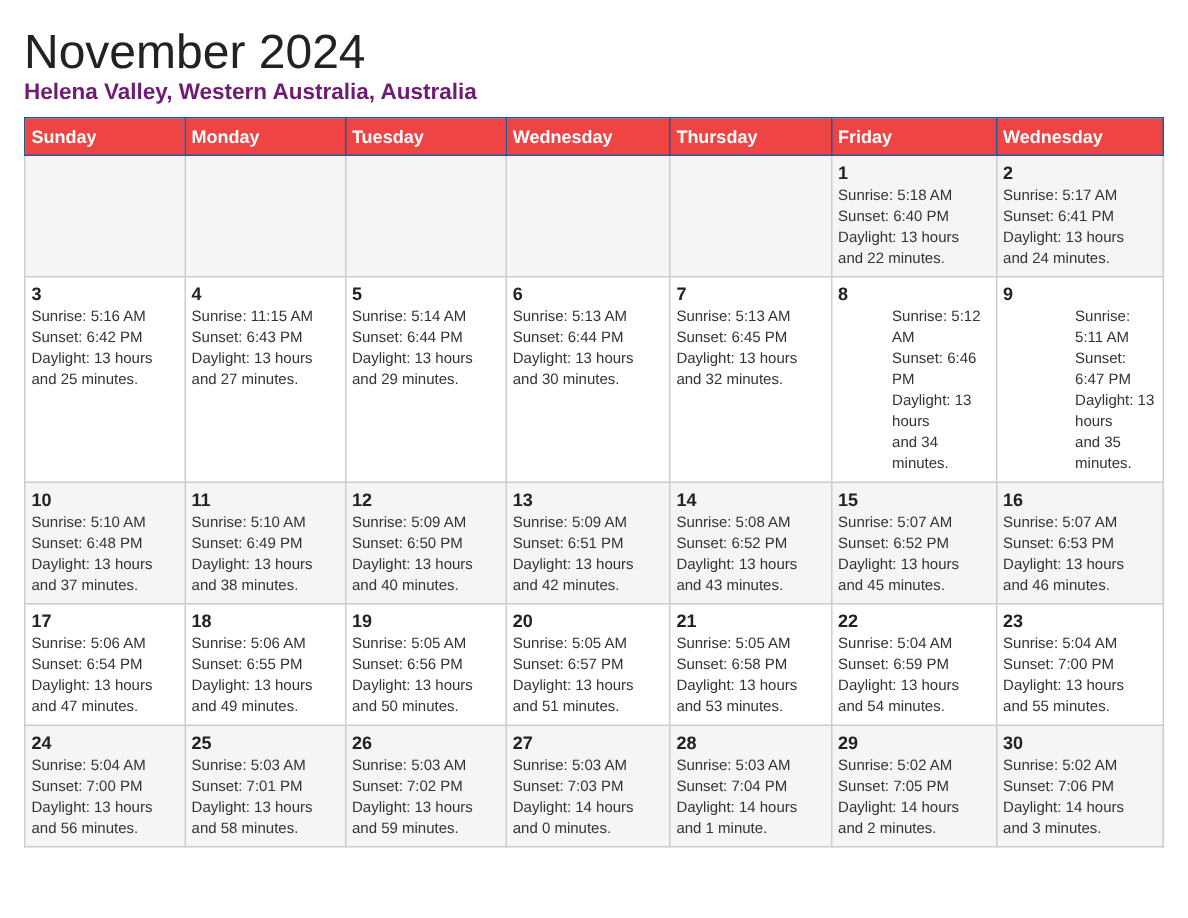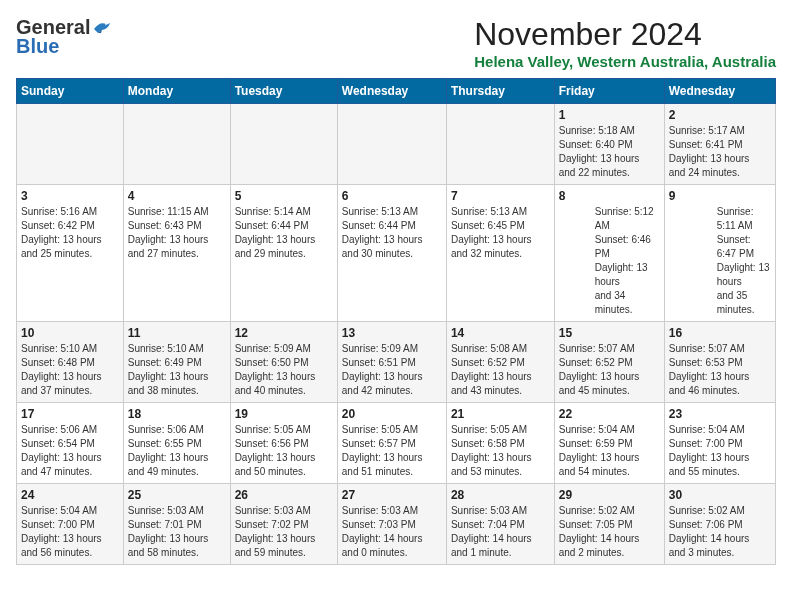--- a/index.html
+++ b/index.html
@@ -24,30 +24,30 @@
     .title-area {
       text-align: left;
     }
     .month-title {
       font-size: 32px;
       font-weight: normal;
       color: #222;
     }
     .location-title {
       font-size: 15px;
-      color: #15803d;
+      color: #701a75;
       font-weight: bold;
     }
     .calendar-table {
       width: 100%;
       border-collapse: collapse;
       font-size: 11px;
     }
     .calendar-table thead tr th {
-      background-color: #0369a1;
+      background-color: #ef4444;
       color: white;
       padding: 5px 4px;
       text-align: left;
       font-size: 12px;
       font-weight: bold;
       border: 1px solid #1e5a9a;
     }
     .calendar-table tbody tr td {
       border: 1px solid #ccc;
       vertical-align: top;
@@ -77,34 +77,20 @@
     .empty-cell {
       background: #f5f5f5 !important;
     }
     .row-even td { background: #ffffff; }
     .row-odd td { background: #f0f0f0; }
   </style>
 </head>
 <body>
 
 <div class="header-area">
-  <div class="logo">
-    <div style="display:flex; align-items:center; gap:2px;">
-      <div style="font-size:20px; font-weight:bold; color:#333;">
-        <span>General</span>
-      </div>
-      <svg width="22" height="18" viewBox="0 0 22 18">
-        <path d="M2 10 Q8 2 14 5 Q10 8 18 4 Q16 10 10 11 L6 14 Z" fill="#2a7bbf"></path>
-        <path d="M10 11 L6 14 L9 14 Z" fill="#1a5a9a"></path>
-      </svg>
-    </div>
-    <div style="font-size:20px; font-weight:bold; color:#2a6db5; margin-top:-4px;">
-      <span>Blue</span>
-    </div>
-  </div>
   <div class="title-area">
     <div class="month-title">November 2024</div>
     <div class="location-title">Helena Valley, Western Australia, Australia</div>
   </div>
 </div>
 
 <table class="calendar-table">
   <thead>
     <tr>
     <th>Sunday</th>

